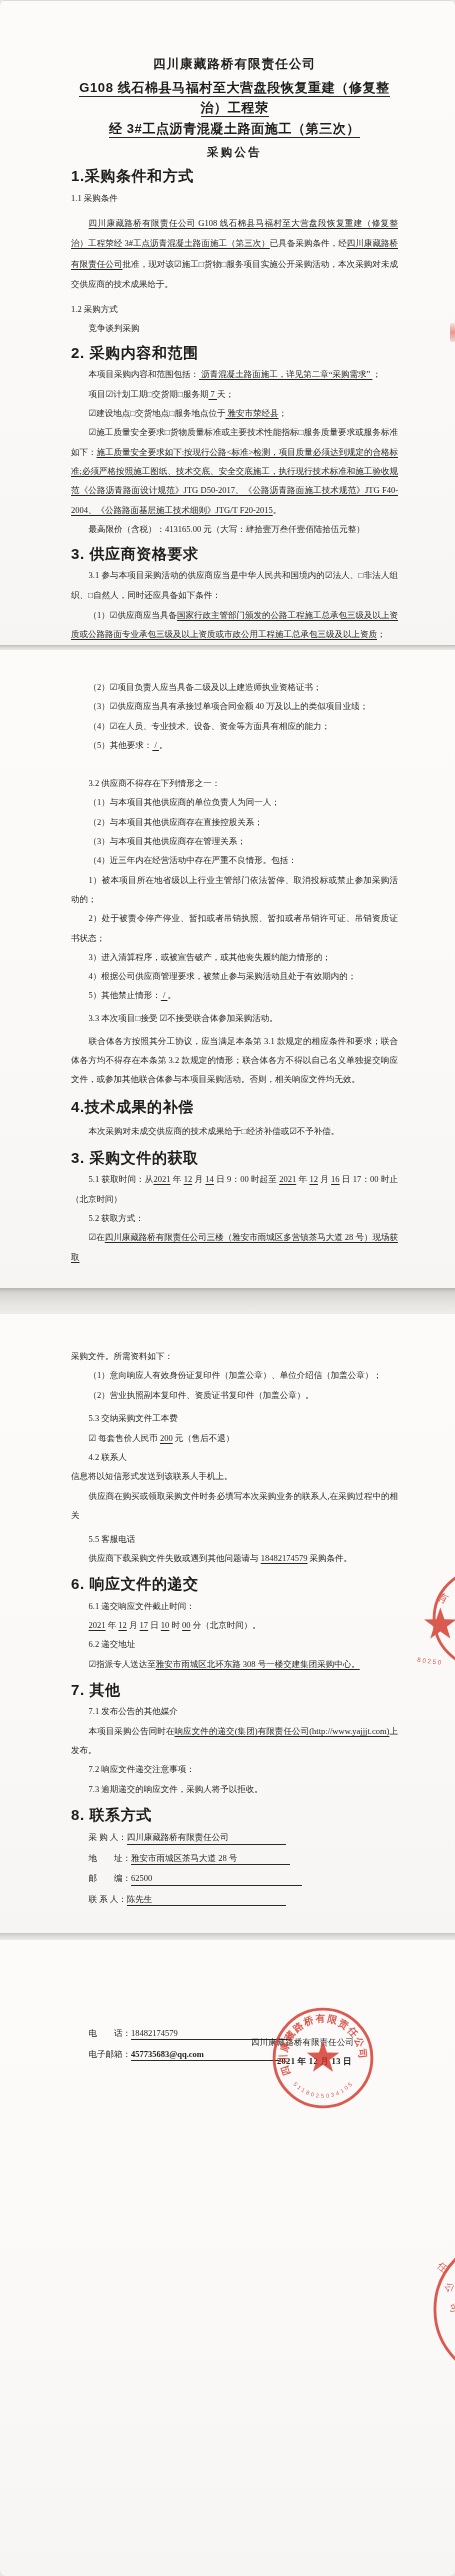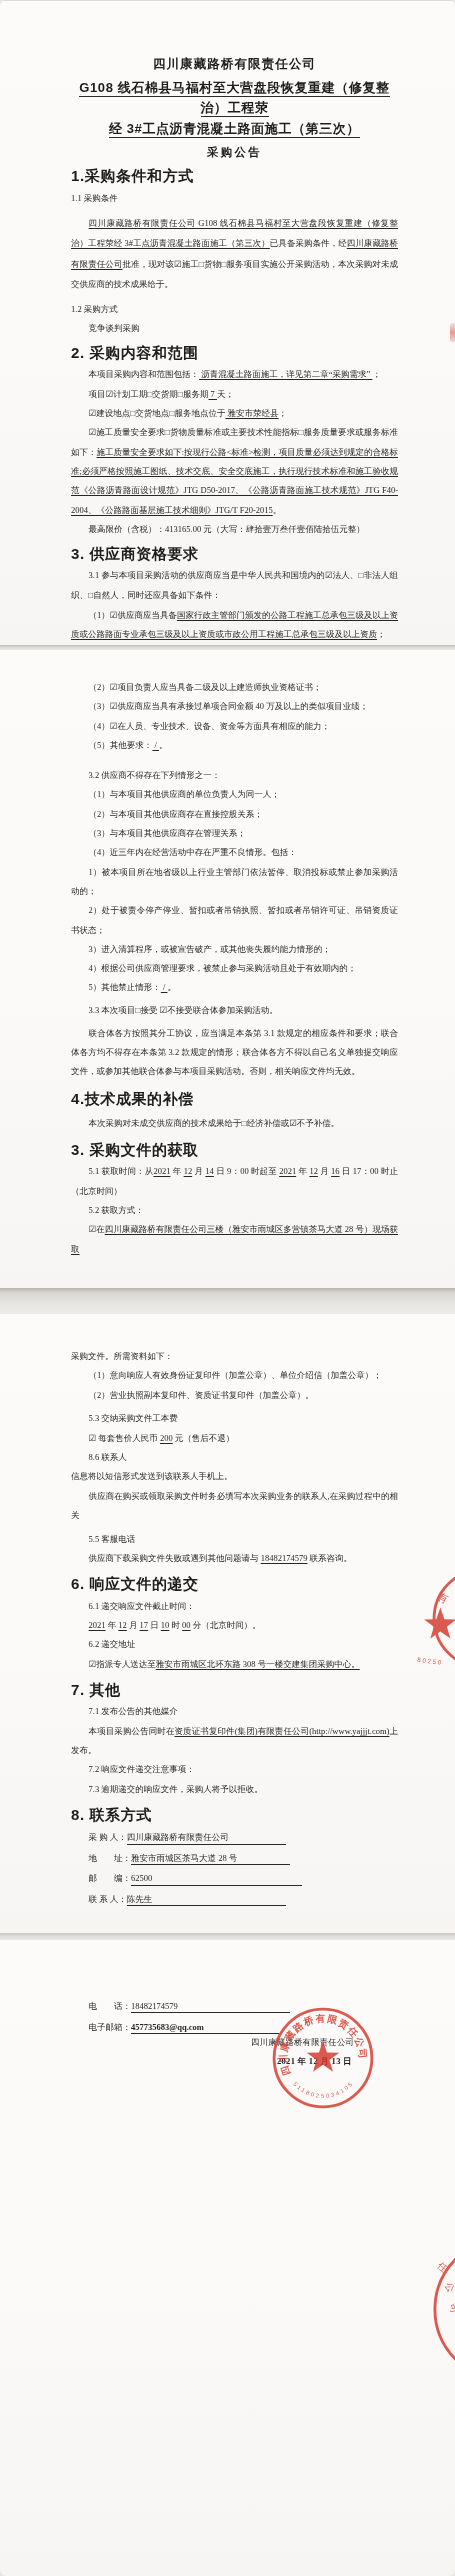--- a/index.html
+++ b/index.html
@@ -68,21 +68,21 @@
   </div>
 
   <div class="band" id="b1"></div>
 
   <div class="page" id="p2">
     <div class="content" style="padding-top:28px;">
       <div class="bl ind">（2）☑项目负责人应当具备二级及以上建造师执业资格证书；</div>
       <div class="bl ind">（3）☑供应商应当具有承接过单项合同金额 40 万及以上的类似项目业绩；</div>
       <div class="bl ind">（4）☑在人员、专业技术、设备、资金等方面具有相应的能力；</div>
       <div class="bl ind"><span>（5）其他要求：</span><span class="u"> / </span><span>。</span></div>
-      <div class="bl" style="margin-top:11px;padding-left:17.6px;">3.2  供应商不得存在下列情形之一：</div>
+      <div class="bl" style="margin-top:19px;padding-left:17.6px;">3.2  供应商不得存在下列情形之一：</div>
       <div class="bl ind">（1）与本项目其他供应商的单位负责人为同一人；</div>
       <div class="bl ind">（2）与本项目其他供应商存在直接控股关系；</div>
       <div class="bl ind">（3）与本项目其他供应商存在管理关系；</div>
       <div class="bl ind">（4）近三年内在经营活动中存在严重不良情形。包括：</div>
       <div class="bl ind">1）被本项目所在地省级以上行业主管部门依法暂停、取消投标或禁止参加采购活动的；</div>
       <div class="bl ind">2）处于被责令停产停业、暂扣或者吊销执照、暂扣或者吊销许可证、吊销资质证书状态；</div>
       <div class="bl ind">3）进入清算程序，或被宣告破产，或其他丧失履约能力情形的；</div>
       <div class="bl ind">4）根据公司供应商管理要求，被禁止参与采购活动且处于有效期内的；</div>
       <div class="bl ind"><span>5）其他禁止情形：</span><span class="u"> / </span><span>。</span></div>
       <div class="bl" style="margin-top:3.4px;padding-left:17.6px;">3.3  本次项目□接受 ☑不接受联合体参加采购活动。</div>
@@ -100,35 +100,35 @@
 
   <div class="band" id="b2"></div>
 
   <div class="page" id="p3">
     <div class="content" style="padding-top:33px;">
       <div class="bl">采购文件。所需资料如下：</div>
       <div class="bl ind">（1）意向响应人有效身份证复印件（加盖公章）、单位介绍信（加盖公章）；</div>
       <div class="bl ind">（2）营业执照副本复印件、资质证书复印件（加盖公章）。</div>
       <div class="bl ind gap-s">5.3 交纳采购文件工本费</div>
       <div class="bl ind"><span>☑ 每套售价人民币 </span><span class="u">200</span><span> 元（售后不退）</span></div>
-      <div class="bl ind">8.6 联系人</div>
+      <div class="bl ind">4.2 联系人</div>
       <div class="bl">信息将以短信形式发送到该联系人手机上。</div>
       <div class="bl ind">供应商在购买或领取采购文件时务必填写本次采购业务的联系人,在采购过程中的相关</div>
       <div class="bl ind gap-s">5.5 客服电话</div>
-      <div class="bl ind"><span>供应商下载采购文件失败或遇到其他问题请与 </span><span class="u">18482174579</span><span> 联系咨询。</span></div>
+      <div class="bl ind"><span>供应商下载采购文件失败或遇到其他问题请与 </span><span class="u">18482174579</span><span> 采购条件。</span></div>
 
       <div class="hd h-big" style="margin-top:6.8px;">6.  响应文件的递交</div>
       <div class="bl ind gap-s">6.1 递交响应文件截止时间：</div>
       <div class="bl ind"><span class="u">2021</span><span> 年 </span><span class="u">12</span><span> 月 </span><span class="u">17</span><span> 日 </span><span class="u">10</span><span> 时 </span><span class="u">00</span><span> 分（北京时间）。</span></div>
       <div class="bl ind">6.2 递交地址</div>
       <div class="bl ind"><span>☑指派专人送达至</span><span class="u">雅安市雨城区北环东路 308 号一楼交建集团采购中心。</span></div>
 
       <div class="hd h-big" style="margin-top:6.8px;">7.  其他</div>
       <div class="bl ind gap-s">7.1 发布公告的其他媒介</div>
-      <div class="bl ind"><span>本项目采购公告同时在</span><span class="u">资质证书复印件(集团)有限责任公司(http://www.yajjjt.com)</span><span>上发布。</span></div>
+      <div class="bl ind"><span>本项目采购公告同时在</span><span class="u">响应文件的递交(集团)有限责任公司(http://www.yajjjt.com)</span><span>上发布。</span></div>
       <div class="bl ind">7.2 响应文件递交注意事项：</div>
       <div class="bl ind">7.3 逾期递交的响应文件，采购人将予以拒收。</div>
 
       <div class="hd h-big" style="margin-top:6.8px;">8.  联系方式</div>
       <div class="crow gap-s"><span>采 购 人：</span><span class="uline">四川康藏路桥有限责任公司</span></div>
       <div class="crow"><span>地　　址：</span><span class="uline">雅安市雨城区茶马大道 28 号</span></div>
       <div class="crow"><span>邮　　编：</span><span class="uline" style="min-width:171px;">62500</span></div>
       <div class="crow"><span>联 系 人：</span><span class="uline">陈先生</span></div>
     </div>
 
@@ -138,21 +138,21 @@
         <text x="48" y="58" font-size="19" fill="#d5382b" transform="rotate(25 48 58)" font-family="serif">有</text>
         <polygon points="55,73 62.1,93.3 83.5,93.7 66.4,106.7 72.6,127.3 55,115 37.4,127.3 43.6,106.7 26.5,93.7 47.9,93.3" fill="#d5382b"></polygon>
         <text x="14" y="168" font-size="11" fill="#d5382b" transform="rotate(7 14 168)" letter-spacing="3" font-family="sans-serif">80250</text>
       </svg>
     </div>
   </div>
 
   <div class="band" id="b3"></div>
 
   <div class="page" id="p4">
-    <div class="content" style="padding-top:56px;">
+    <div class="content" style="padding-top:83px;">
       <div class="crow"><span>电　　话：</span><span class="uline">18482174579</span></div>
       <div class="crow"><span>电子邮箱：</span><span class="uline" style="min-width:148px;font-weight:bold;">457735683@qq.com</span></div>
     </div>
 
     <div class="typed" style="left:251px;top:97px;">四川康藏路桥有限责任公司</div>
     <div class="typed" style="left:277px;top:116px;font-size:8.5px;font-weight:bold;">2021 年 12 月 13 日</div>
 
     <div class="seal-svg" style="left:269px;top:64px;width:108px;height:108px;">
       <svg width="108" height="108" viewBox="0 0 190 190">
         <defs>

